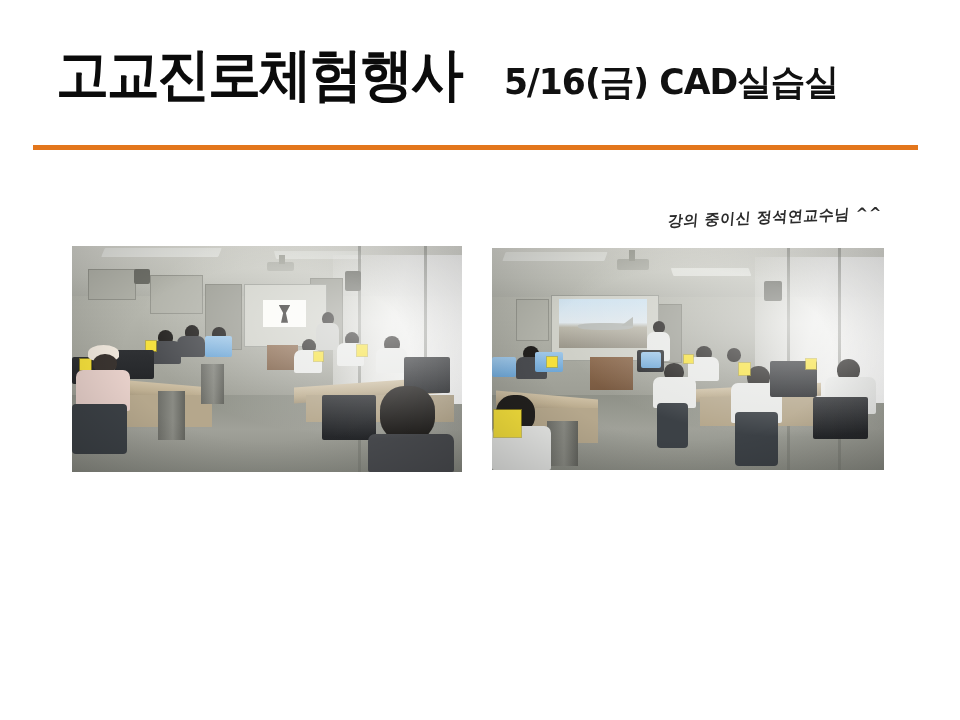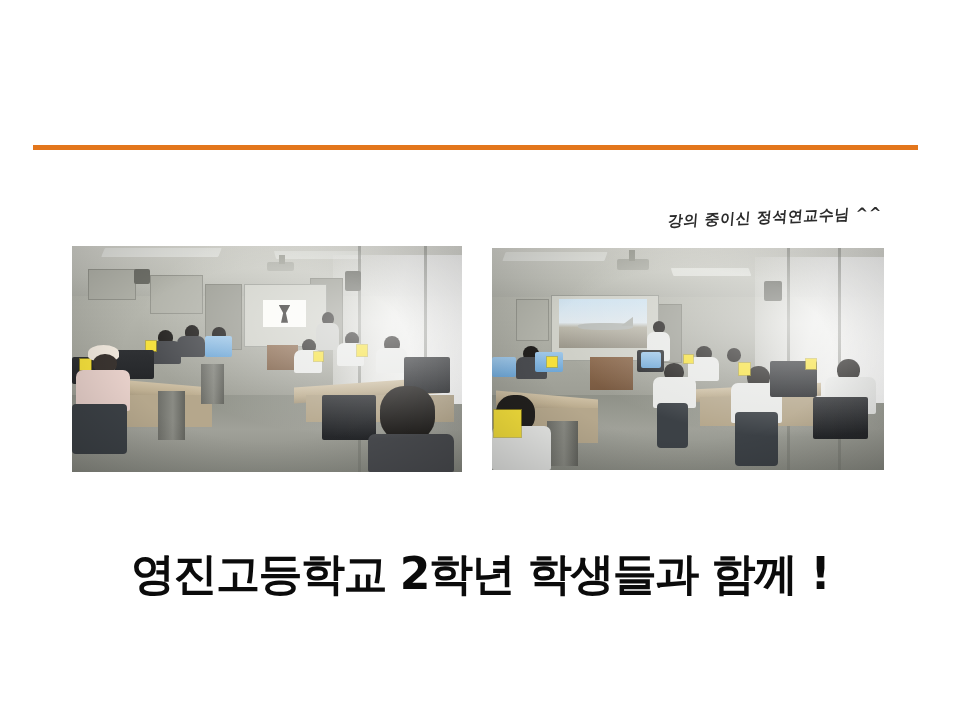--- a/index.html
+++ b/index.html
@@ -230,20 +230,24 @@
     letter-spacing: -1.5px;
     font-family: "DejaVu Sans", "Liberation Sans", sans-serif;
     white-space: nowrap;
   }
 </style>
 </head>
 <body>
 
 <div id="slide">
 
+  <div id="title-row">
+    <span id="title-main">고교진로체험행사</span>
+    <span id="title-sub">5/16(금) CAD실습실</span>
+  </div>
 
   <div id="divider"></div>
 
   <div id="handnote">강의 중이신 정석연교수님 ^^</div>
 
   <div class="photo" id="photo-left">
     <div class="photo-inner">
       <div class="rm-ceiling"></div>
       <div class="rm-wall"></div>
       <div class="rm-floor"></div>
@@ -380,15 +384,14 @@
 
       <div class="person-head" style="left:1%;top:66%;width:10%;height:17%;border-radius:45% 45% 40% 40%;"></div>
       <div class="person-body shirt-white" style="left:0%;top:80%;width:15%;height:20%;"></div>
       <div class="sticky" style="left:0.5%;top:73%;width:7%;height:12%;"></div>
 
       <div class="rm-glow"></div>
       <div class="rm-vignette"></div>
     </div>
   </div>
 
-  <div id="caption">영진고등학교 2학년 학생들과 함께 !</div>
 
 </div>
 
 </body></html>

